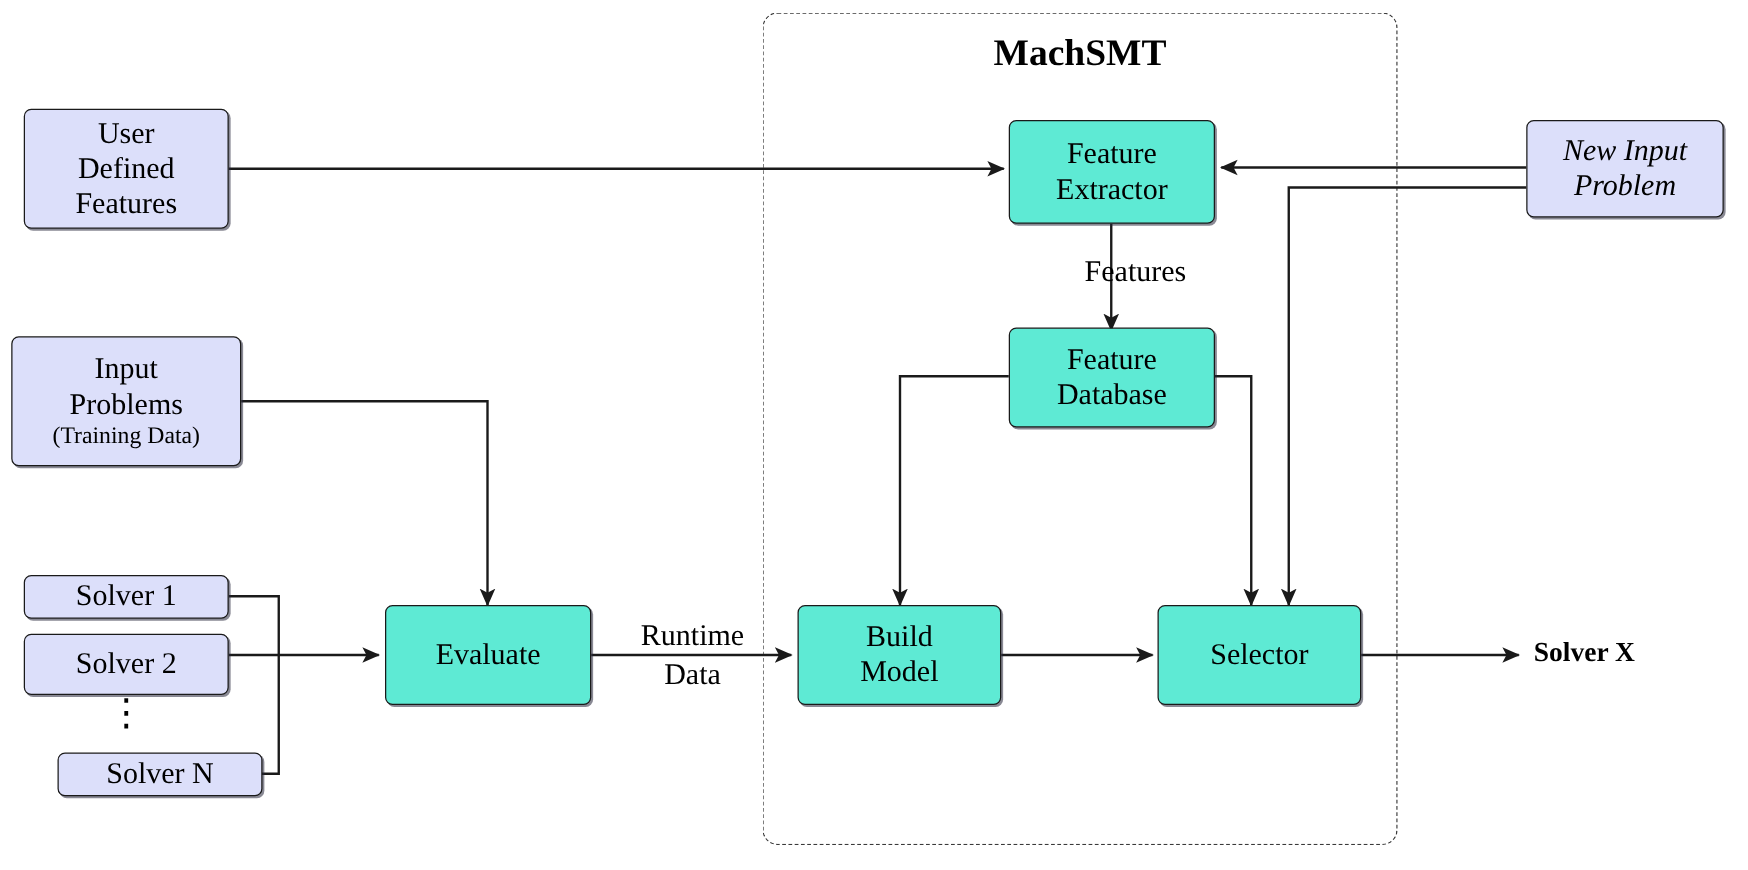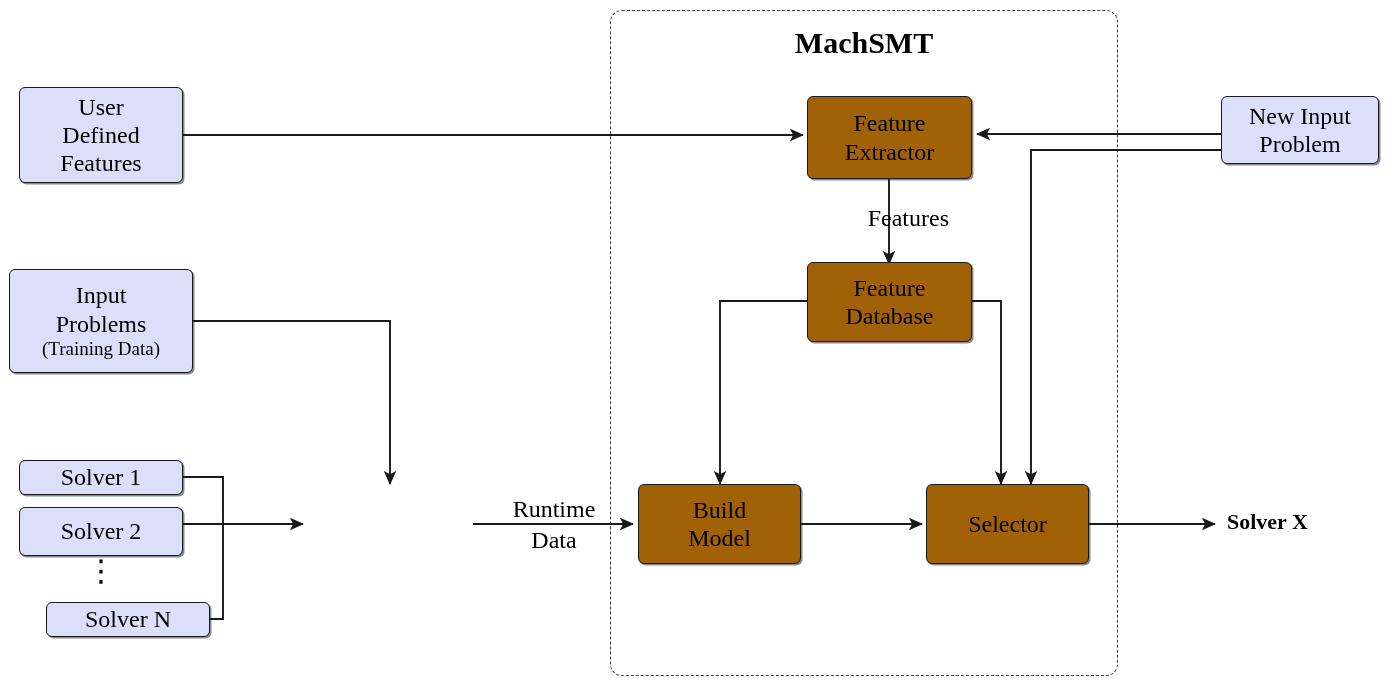--- a/index.html
+++ b/index.html
@@ -33,21 +33,21 @@
     display: flex;
     flex-direction: column;
     align-items: center;
     justify-content: center;
     text-align: center;
     color: #000000;
     line-height: 1.18;
     box-shadow: 1.5px 1.5px 0 rgba(40,40,60,0.55);
   }
   .node.light { background: #dcdffa; }
-  .node.dark  { background: #a16207; }
+  .node.dark  { background: #5eead4; }
   .node .ln { display: block; white-space: nowrap; }
   .fs-mid   { font-size: 24px; }
   .fs-small { font-size: 19px; }
 
   .free-label {
     position: absolute;
     color: #000000;
     white-space: nowrap;
     text-align: center;
     line-height: 1.16;
@@ -147,20 +147,23 @@
   <div class="node light fs-mid" style="left:19px; top:507px; width:164px; height:49px;">
     <span class="ln">Solver 2</span>
   </div>
 
   <div class="vdots" style="left:19px; top:556px; width:164px;">⋮</div>
 
   <div class="node light fs-mid" style="left:19px; top:602px; width:164px; height:35px;margin-left:27px;">
     <span class="ln">Solver N</span>
   </div>
 
+  <div class="node dark fs-mid" style="left:308px; top:484px; width:165px; height:80px;">
+    <span class="ln">Evaluate</span>
+  </div>
 
   <div class="node dark fs-mid" style="left:807px; top:96px; width:165px; height:83px;">
     <span class="ln">Feature</span>
     <span class="ln">Extractor</span>
   </div>
 
   <div class="free-label fs-mid" style="left:789px; top:205px; width:160px; text-align:right;">Features</div>
 
   <div class="node dark fs-mid" style="left:807px; top:262px; width:165px; height:80px;">
     <span class="ln">Feature</span>
@@ -169,21 +172,21 @@
 
   <div class="node dark fs-mid" style="left:638px; top:484px; width:163px; height:80px;">
     <span class="ln">Build</span>
     <span class="ln">Model</span>
   </div>
 
   <div class="node dark fs-mid" style="left:926px; top:484px; width:163px; height:80px;">
     <span class="ln">Selector</span>
   </div>
 
-  <div class="node light fs-mid" style="left:1221px; top:96px; width:158px; height:68px;">
+  <div class="node light fs-mid" style="left:1221px; top:96px; width:158px; height:78px;font-style:italic;">
     <span class="ln">New Input</span>
     <span class="ln">Problem</span>
   </div>
 
   <div class="free-label fs-mid" style="left:478px; top:496px; width:152px;">Runtime</div>
 
   <div class="free-label fs-mid" style="left:478px; top:527px; width:152px;">Data</div>
 
   <div class="out-label" style="left:1227px; top:509px;">Solver X</div>
 

